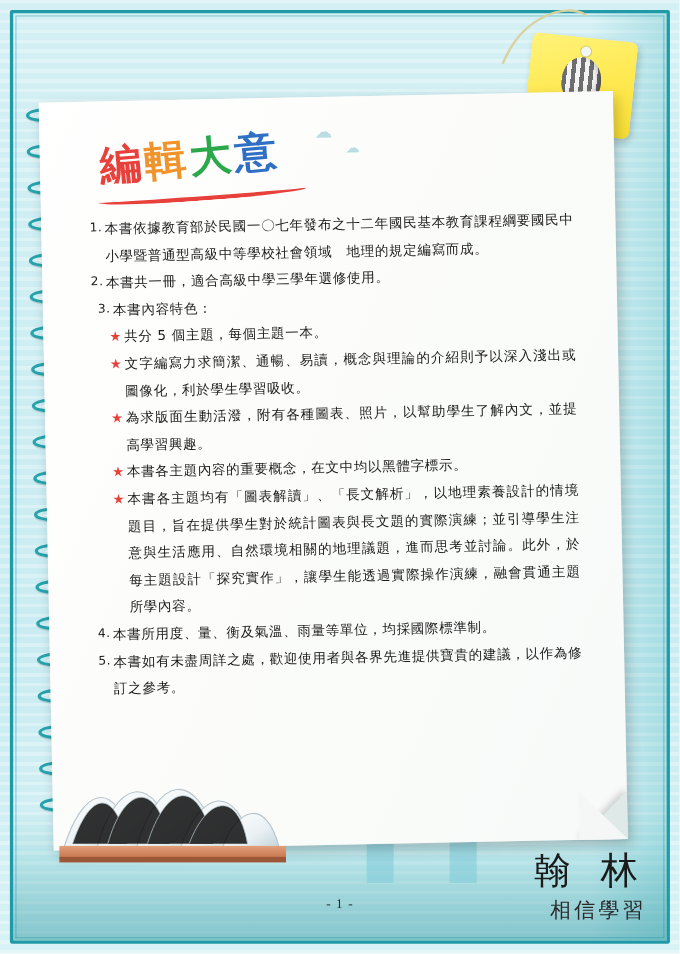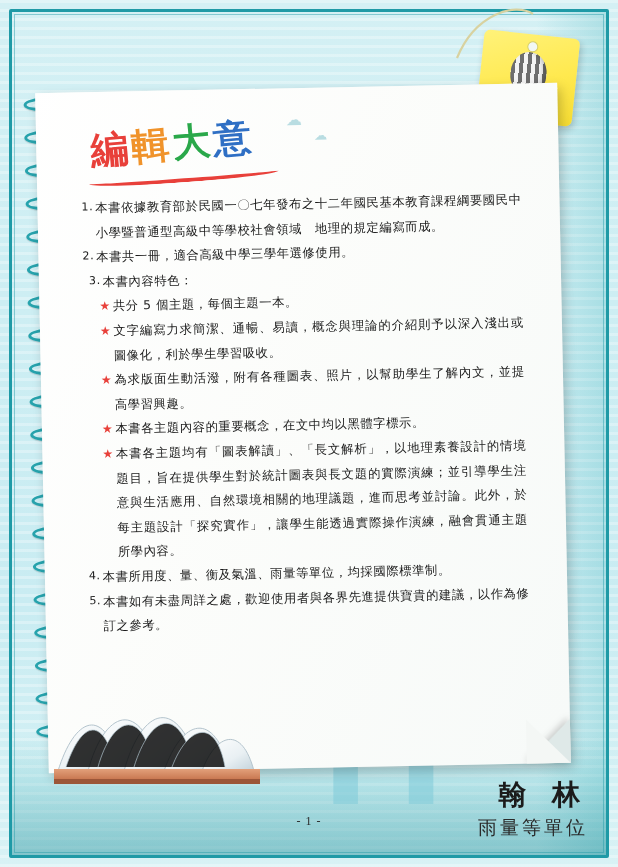--- a/index.html
+++ b/index.html
@@ -292,22 +292,22 @@
 
   
   .logo {
     position: absolute;
     right: 30px;
     bottom: 26px;
     text-align: right;
     font-family: "DejaVu Sans", sans-serif;
   }
   .logo-main {
-    font-size: 28px;
-    font-weight: bold;
+    font-size: 34px;
+    font-weight: normal;
     color: #1b1b1b;
     letter-spacing: 8px;
     line-height: 1.1;
   }
   .logo-sub {
     font-size: 19px;
     color: #2a2a2a;
     letter-spacing: 3px;
     margin-top: 4px;
   }
@@ -464,18 +464,18 @@
     <g stroke="#9fb6c2" stroke-width="0.7" opacity="0.8">
       <path d="M18 88 C 32 46, 54 32, 68 88"></path>
       <path d="M50 88 C 64 38, 94 26, 106 88"></path>
       <path d="M86 88 C 102 36, 132 24, 146 88"></path>
       <path d="M124 88 C 140 46, 168 38, 177 88"></path>
     </g>
   </svg>
 
   <div class="logo">
     <div class="logo-main">翰 林</div>
-    <div class="logo-sub">雨量等單位</div>
+    <div class="logo-sub">相信學習</div>
   </div>
 
   <div class="page-num">- 1 -</div>
 
 </div>
 
 </body></html>

